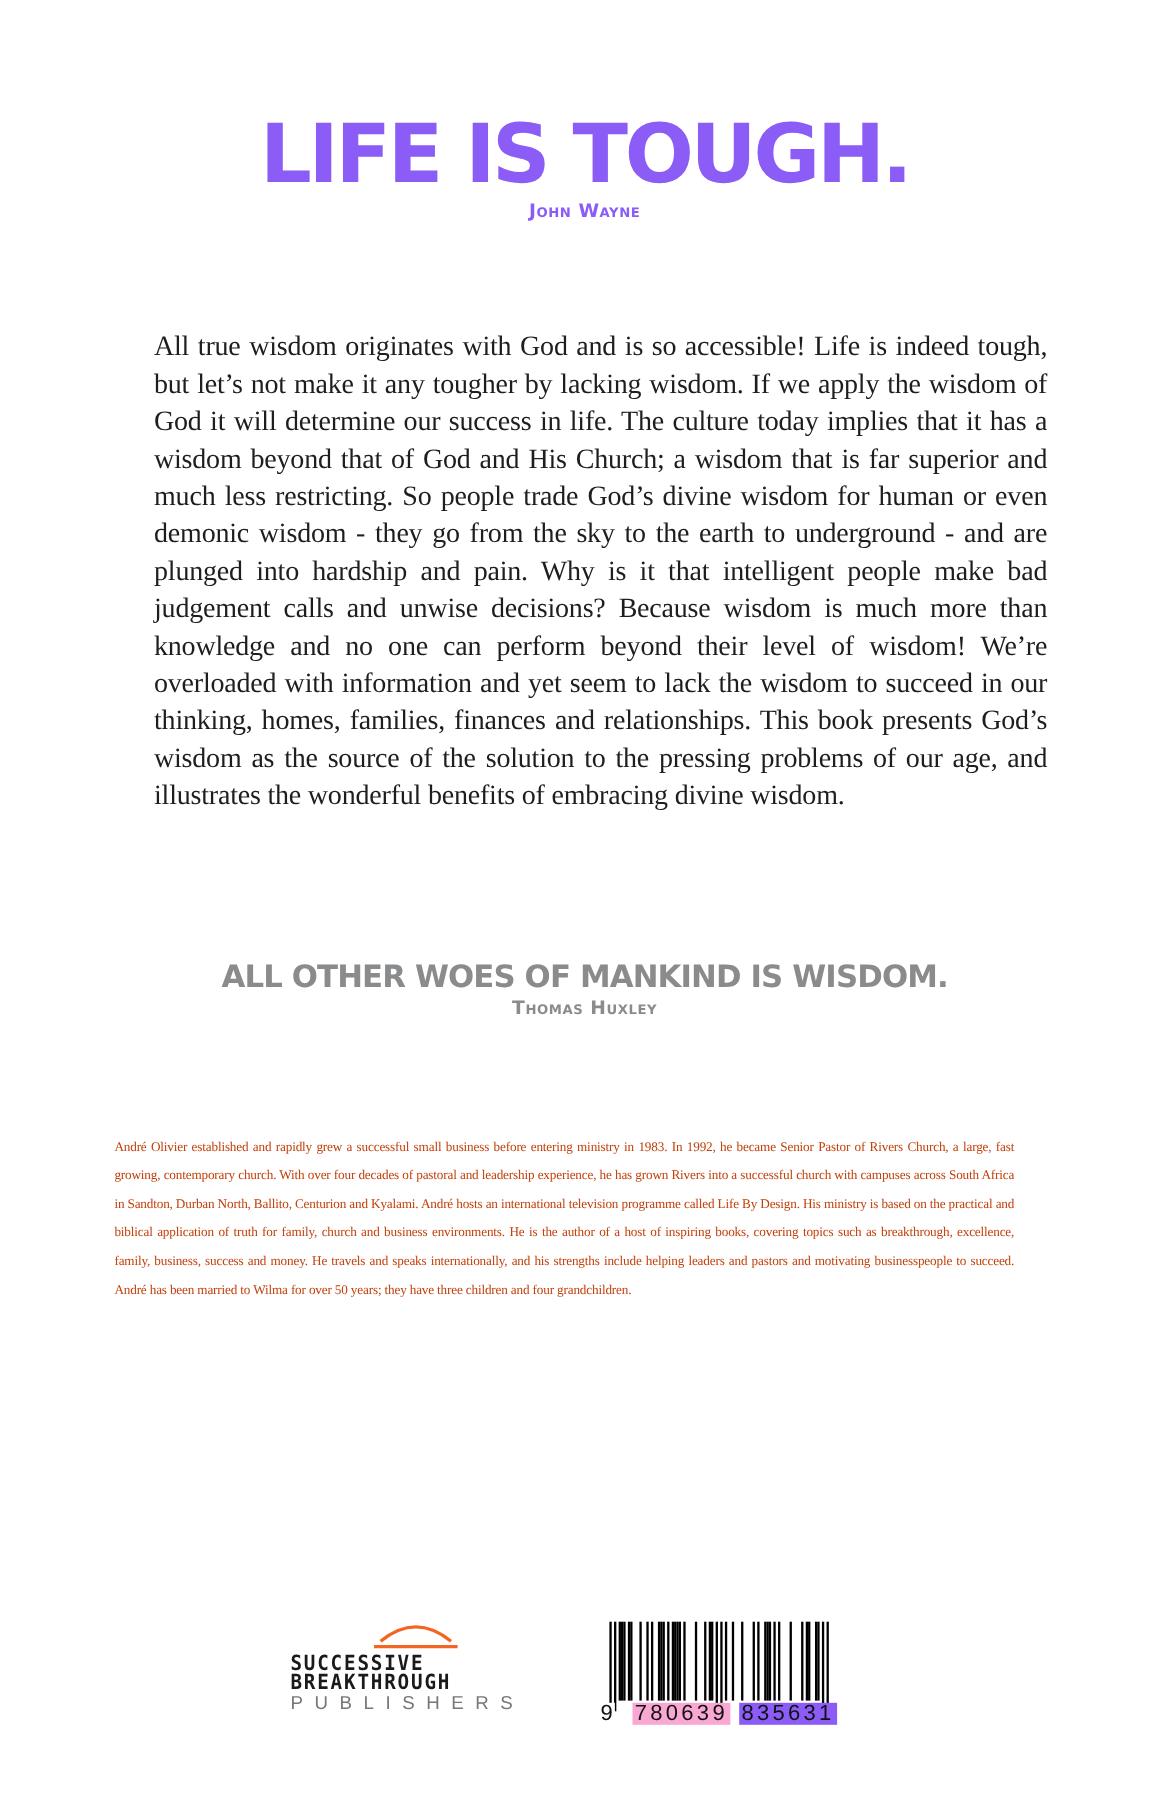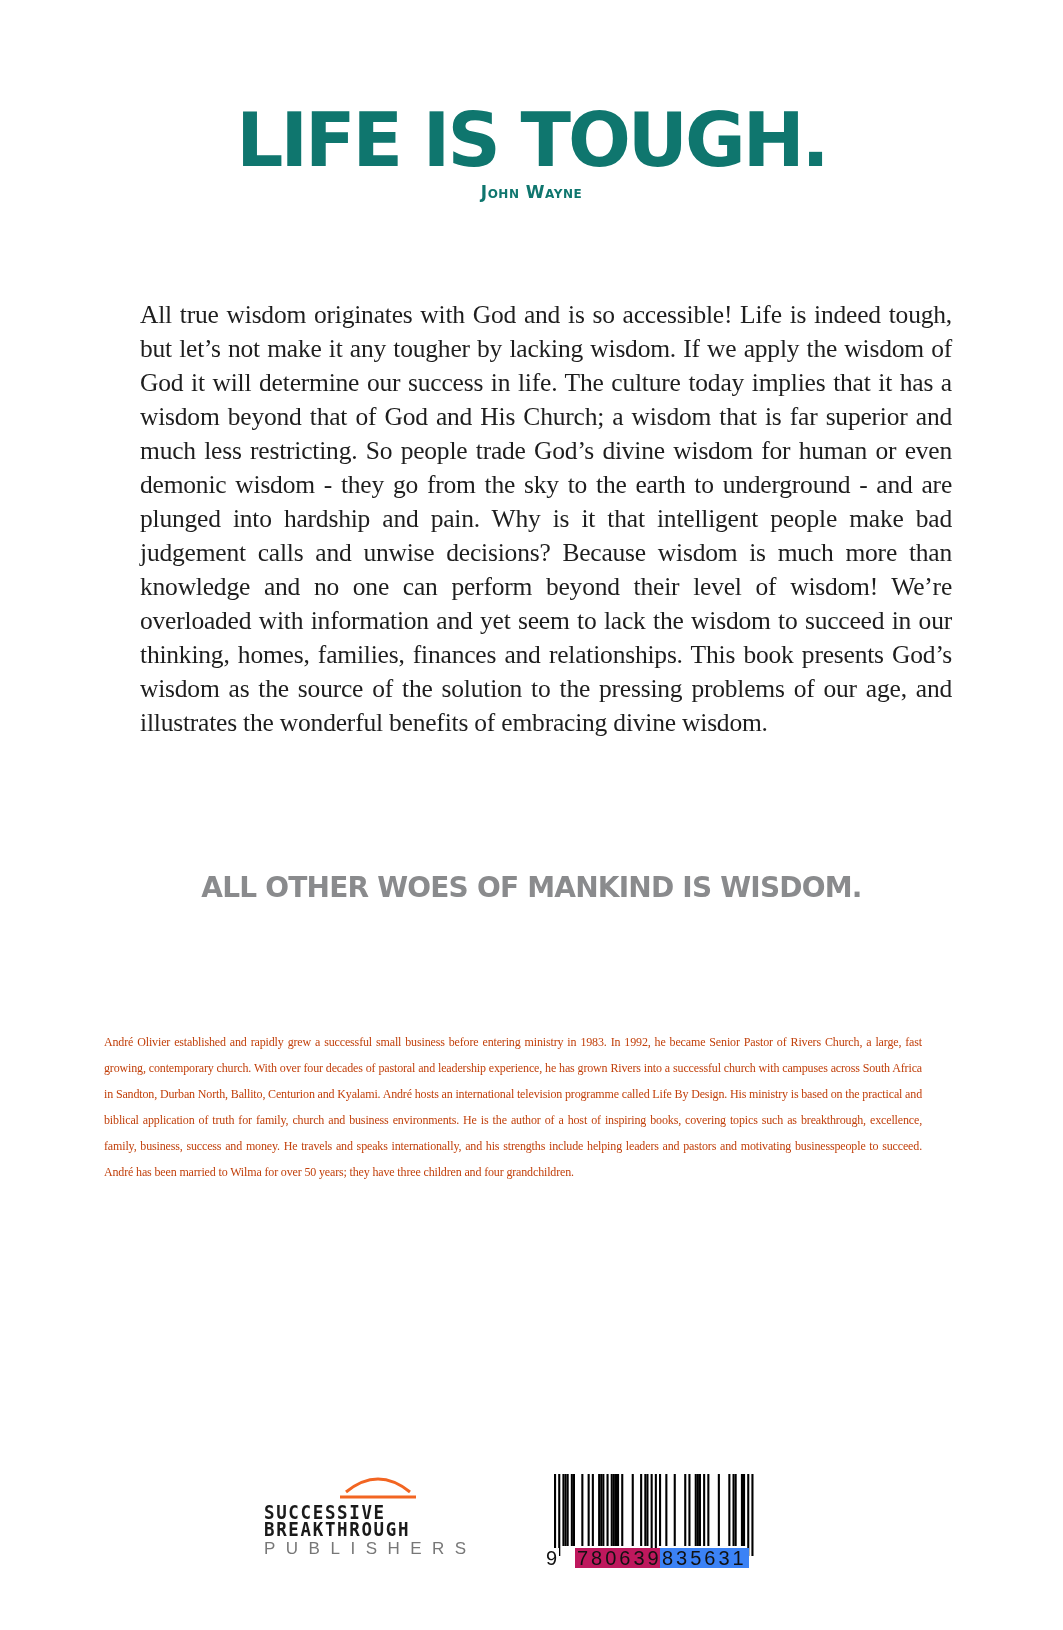--- a/index.html
+++ b/index.html
@@ -1,18 +1,18 @@
 <!DOCTYPE html>
 <html><head>
 <meta charset="utf-8">
 <style>
   html, body { margin: 0; padding: 0; background: #ffffff; }
   body { width: 1063px; height: 1630px; position: relative; overflow: hidden; font-family: "Liberation Sans", sans-serif; color: #222; }
 
-  .quote1 { position: absolute; top: 100px; left: 0; width: 1063px; text-align: center; color: #0f766e; }
+  .quote1 { position: absolute; top: 100px; left: 0; width: 1063px; text-align: center; color: #8b5cf6; }
   .q1-main { font-family: "DejaVu Sans", sans-serif; font-weight: bold; font-size: 74px; line-height: 80px; letter-spacing: -3px; }
   .q1-sub { font-family: "DejaVu Sans", sans-serif; font-weight: bold; font-size: 22px; line-height: 28px; margin-top: -2px; letter-spacing: -0.5px; }
   .q1-author { font-family: "DejaVu Sans", sans-serif; font-weight: bold; font-size: 17px; line-height: 24px; font-variant: small-caps; letter-spacing: 0.5px; }
 
   .body-text { position: absolute; top: 298px; left: 104px; width: 812px; font-family: Liberation Serif, serif; font-size: 25.5px; line-height: 34px; text-align: justify; color: #1e1e1e; letter-spacing: -0.2px; margin-left: 36px; }
 
   .quote2 { position: absolute; top: 870px; left: 0; width: 1063px; text-align: center; color: #8a8b8d; }
   .q2-main { font-family: "DejaVu Sans", sans-serif; font-weight: bold; font-size: 28px; line-height: 35px; letter-spacing: -0.8px; }
   .q2-author { font-family: "DejaVu Sans", sans-serif; font-weight: bold; font-size: 17px; line-height: 24px; font-variant: small-caps; letter-spacing: 0.5px; margin-top: 0px; }
 
@@ -22,35 +22,36 @@
   .pub-arc { position: absolute; top: 0; left: 0; width: 240px; height: 30px; }
   .pub-line1, .pub-line2 { position: absolute; left: 6px; width: 230px; font-family: "DejaVu Sans Mono", monospace; font-size: 19px; line-height: 20px; letter-spacing: 1.8px; color: #1a1a1a; font-weight: bold; transform: scaleX(0.92); transform-origin: left; }
   .pub-line1 { top: 32px; }
   .pub-line2 { top: 49px; }
   .pub-line3 { position: absolute; left: 6px; top: 70px; width: 230px; font-family: Liberation Sans, sans-serif; font-size: 17px; line-height: 18px; letter-spacing: 10.5px; color: #777; }
 
   .barcode { position: absolute; top: 1474px; left: 540px; width: 220px; height: 90px; }
   .barcode svg { position: absolute; top: 0; left: 0; }
   .barcode-num { position: absolute; left: 0; top: 74px; width: 220px; font-family: "Liberation Sans", sans-serif; font-size: 20px; line-height: 20px; color: #111; background: transparent; }
   .bc-first { position: absolute; left: 4px; top: 0; background: #fff; padding: 0 2px; }
-  .bc-g1 { position: absolute; left: 35px; top: 0; background: #be185d; letter-spacing: 3px; padding: 0 2px; }
-  .bc-g2 { position: absolute; left: 120px; top: 0; background: #3b82f6; letter-spacing: 3px; padding: 0 2px; }
+  .bc-g1 { position: absolute; left: 35px; top: 0; background: #f9a8d4; letter-spacing: 3px; padding: 0 2px; }
+  .bc-g2 { position: absolute; left: 132px; top: 0; background: #8b5cf6; letter-spacing: 3px; padding: 0 2px; }
 </style>
 </head>
 <body>
 
 <div class="quote1">
   <div class="q1-main">LIFE IS TOUGH.</div>
   <div class="q1-author">John Wayne</div>
 </div>
 
 <div class="body-text">All true wisdom originates with God and is so accessible! Life is indeed tough, but let’s not make it any tougher by lacking wisdom. If we apply the wisdom of God it will determine our success in life. The culture today implies that it has a wisdom beyond that of God and His Church; a wisdom that is far superior and much less restricting. So people trade God’s divine wisdom for human or even demonic wisdom - they go from the sky to the earth to underground - and are plunged into hardship and pain. Why is it that intelligent people make bad judgement calls and unwise decisions? Because wisdom is much more than knowledge and no one can perform beyond their level of wisdom! We’re overloaded with information and yet seem to lack the wisdom to succeed in our thinking, homes, families, finances and relationships. This book presents God’s wisdom as the source of the solution to the pressing problems of our age, and illustrates the wonderful benefits of embracing divine wisdom.</div>
 
 <div class="quote2">
   <div class="q2-main">ALL OTHER WOES OF MANKIND IS WISDOM.</div>
+  <div class="q2-author">Thomas Huxley</div>
 </div>
 
 <div class="bio-text">André Olivier established and rapidly grew a successful small business before entering ministry in 1983. In 1992, he became Senior Pastor of Rivers Church, a large, fast growing, contemporary church. With over four decades of pastoral and leadership experience, he has grown Rivers into a successful church with campuses across South Africa in Sandton, Durban North, Ballito, Centurion and Kyalami. André hosts an international television programme called Life By Design. His ministry is based on the practical and biblical application of truth for family, church and business environments. He is the author of a host of inspiring books, covering topics such as breakthrough, excellence, family, business, success and money. He travels and speaks internationally, and his strengths include helping leaders and pastors and motivating businesspeople to succeed. André has been married to Wilma for over 50 years; they have three children and four grandchildren.</div>
 
 <div class="publisher">
   <svg class="pub-arc" width="240" height="30" viewBox="0 0 240 30">
     <path d="M 88 22 Q 120 -4 152 22" fill="none" stroke="#f26522" stroke-width="3"></path>
     <line x1="82" y1="27" x2="158" y2="27" stroke="#f26522" stroke-width="3"></line>
   </svg>
   <div class="pub-line1">SUCCESSIVE</div>

